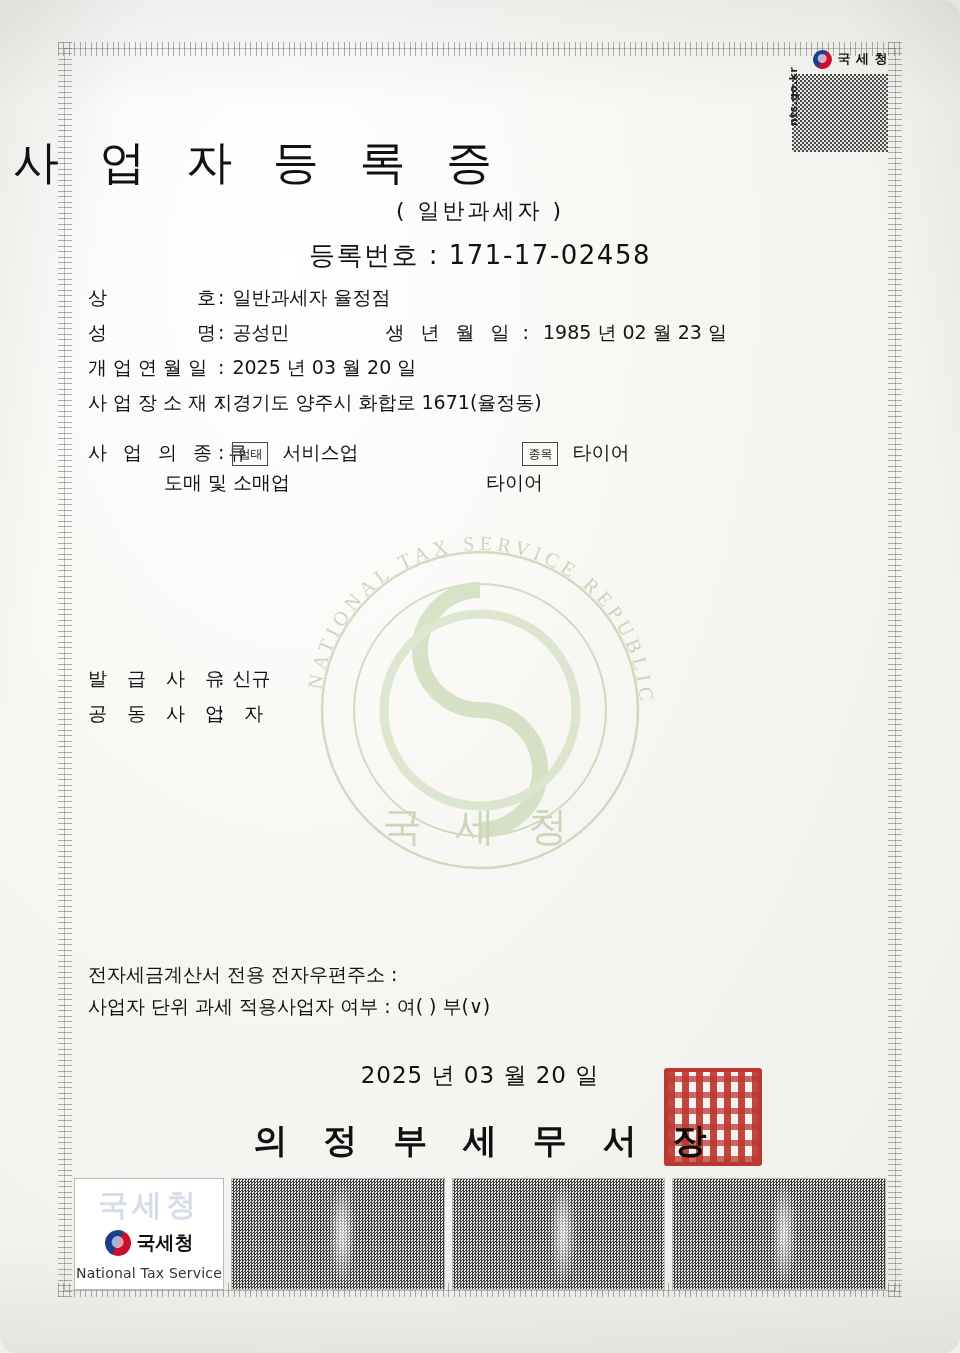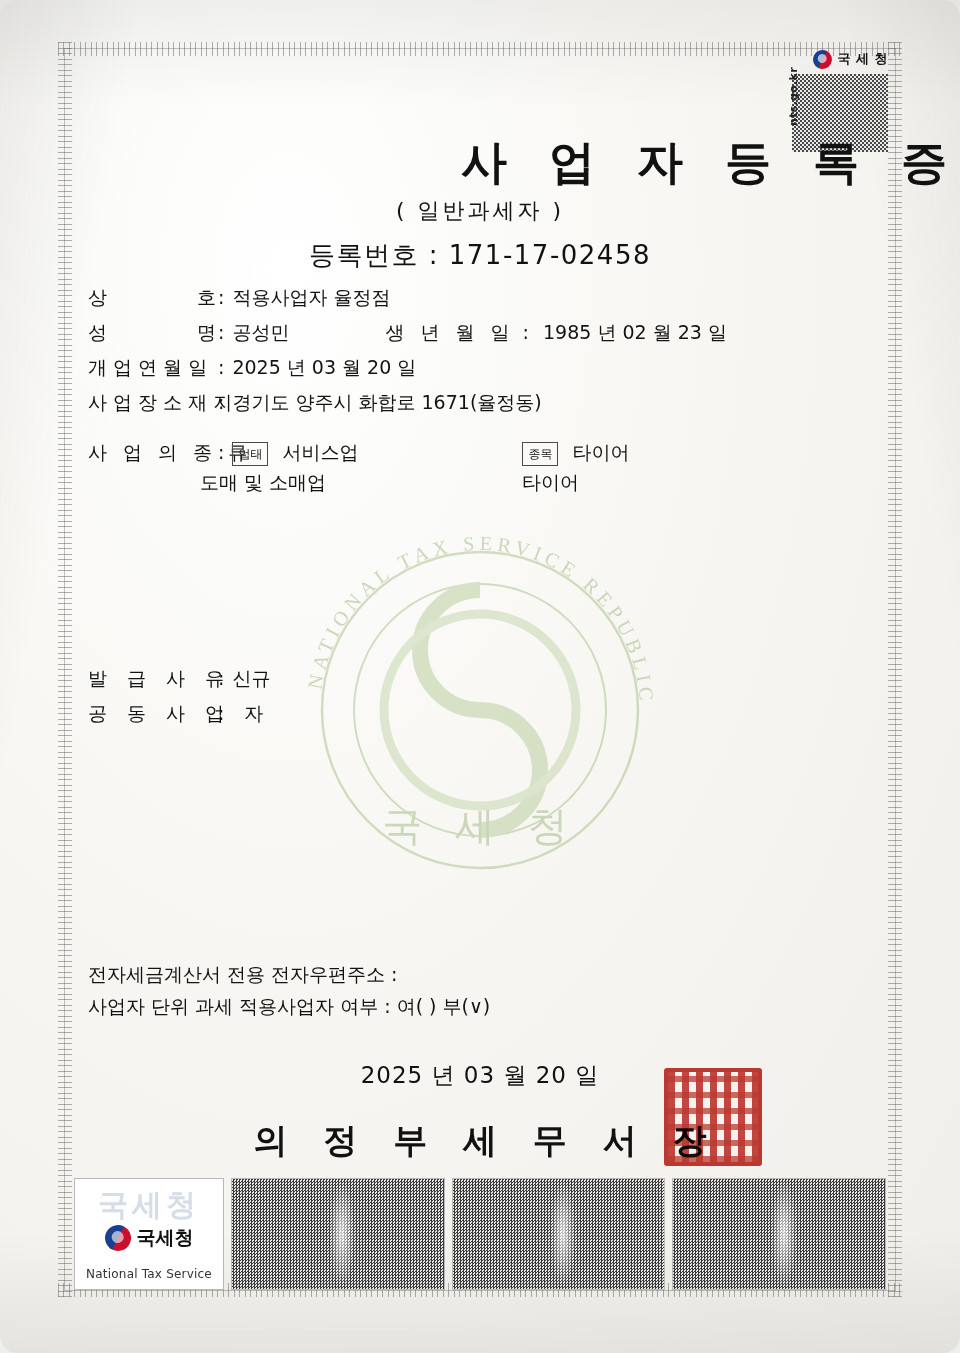--- a/index.html
+++ b/index.html
@@ -135,27 +135,26 @@
     color: #222;
     letter-spacing: .3px;
     white-space: nowrap;
   }
 
   
   .title {
     position: absolute;
     top: 132px;
     left: 0; right: 0;
-    text-align: right;
+    text-align: left;
     font-size: 46px;
-    font-weight: 700;
+    font-weight: 400;
     letter-spacing: 13px;
     text-indent: 13px;
     color: #111;
-    padding-left: 9px;
   }
   .subtitle {
     position: absolute;
     top: 196px;
     left: 0; right: 0;
     text-align: center;
     font-size: 22px;
     letter-spacing: 3px;
     color: #151515;
   }
@@ -221,21 +220,21 @@
     padding: 0px 5px;
     font-size: 12px;
     line-height: 22px;
     margin-right: 8px;
     vertical-align: middle;
   }
   .biz-col1 { width: 290px; }
   .biz-col2 { width: 220px; }
   .biz-second-line {
     display: flex;
-    margin-left: 112px;
+    margin-left: 76px;
     line-height: 30px;
   }
   .biz-second-line .c1 { width: 290px; }
 
   .issue-block { margin-top: 168px; }
   .issue-block .label { width: 128px; letter-spacing: 7px; }
 
   
   .watermark {
     position: absolute;
@@ -340,21 +339,21 @@
     transform: rotate(-18deg);
     position: relative;
   }
   .fl-mark::after {
     content:"";
     position:absolute; left:7px; top:6px;
     width:12px; height:12px; border-radius:50%;
     background: rgba(255,255,255,.6);
   }
   .fl-ko { font-size: 19px; font-weight: 700; color: #111; }
-  .fl-en { font-size: 12px; color: #333; margin-top: 16px; letter-spacing: .2px; }
+  .fl-en { font-size: 14px; color: #333; margin-top: 9px; letter-spacing: .2px; }
 
   .barcode {
     flex: 1;
     border: 1px solid #b9b9b9;
     background-color: #cfcfcf;
     background-image: repeating-conic-gradient(#3a3a3a 0% 25%, #e6e6e6 0% 50%);
     background-size: 3px 3px;
     position: relative;
   }
   .barcode::after {
@@ -415,21 +414,21 @@
   </div>
 
   <div class="fields">
 
     <div class="row">
       <span class="label lbl-sangho">
         <span>상</span>
         <span>호</span>
       </span>
       <span class="colon">:</span>
-      <span class="value">적용사업자 율정점</span>
+      <span class="value">일반과세자 율정점</span>
     </div>
 
     <div class="row">
       <span class="label lbl-seongmyeong">
         <span>성</span>
         <span>명</span>
       </span>
       <span class="colon">:</span>
       <span class="value">공성민</span>
       <span class="birth-group">

